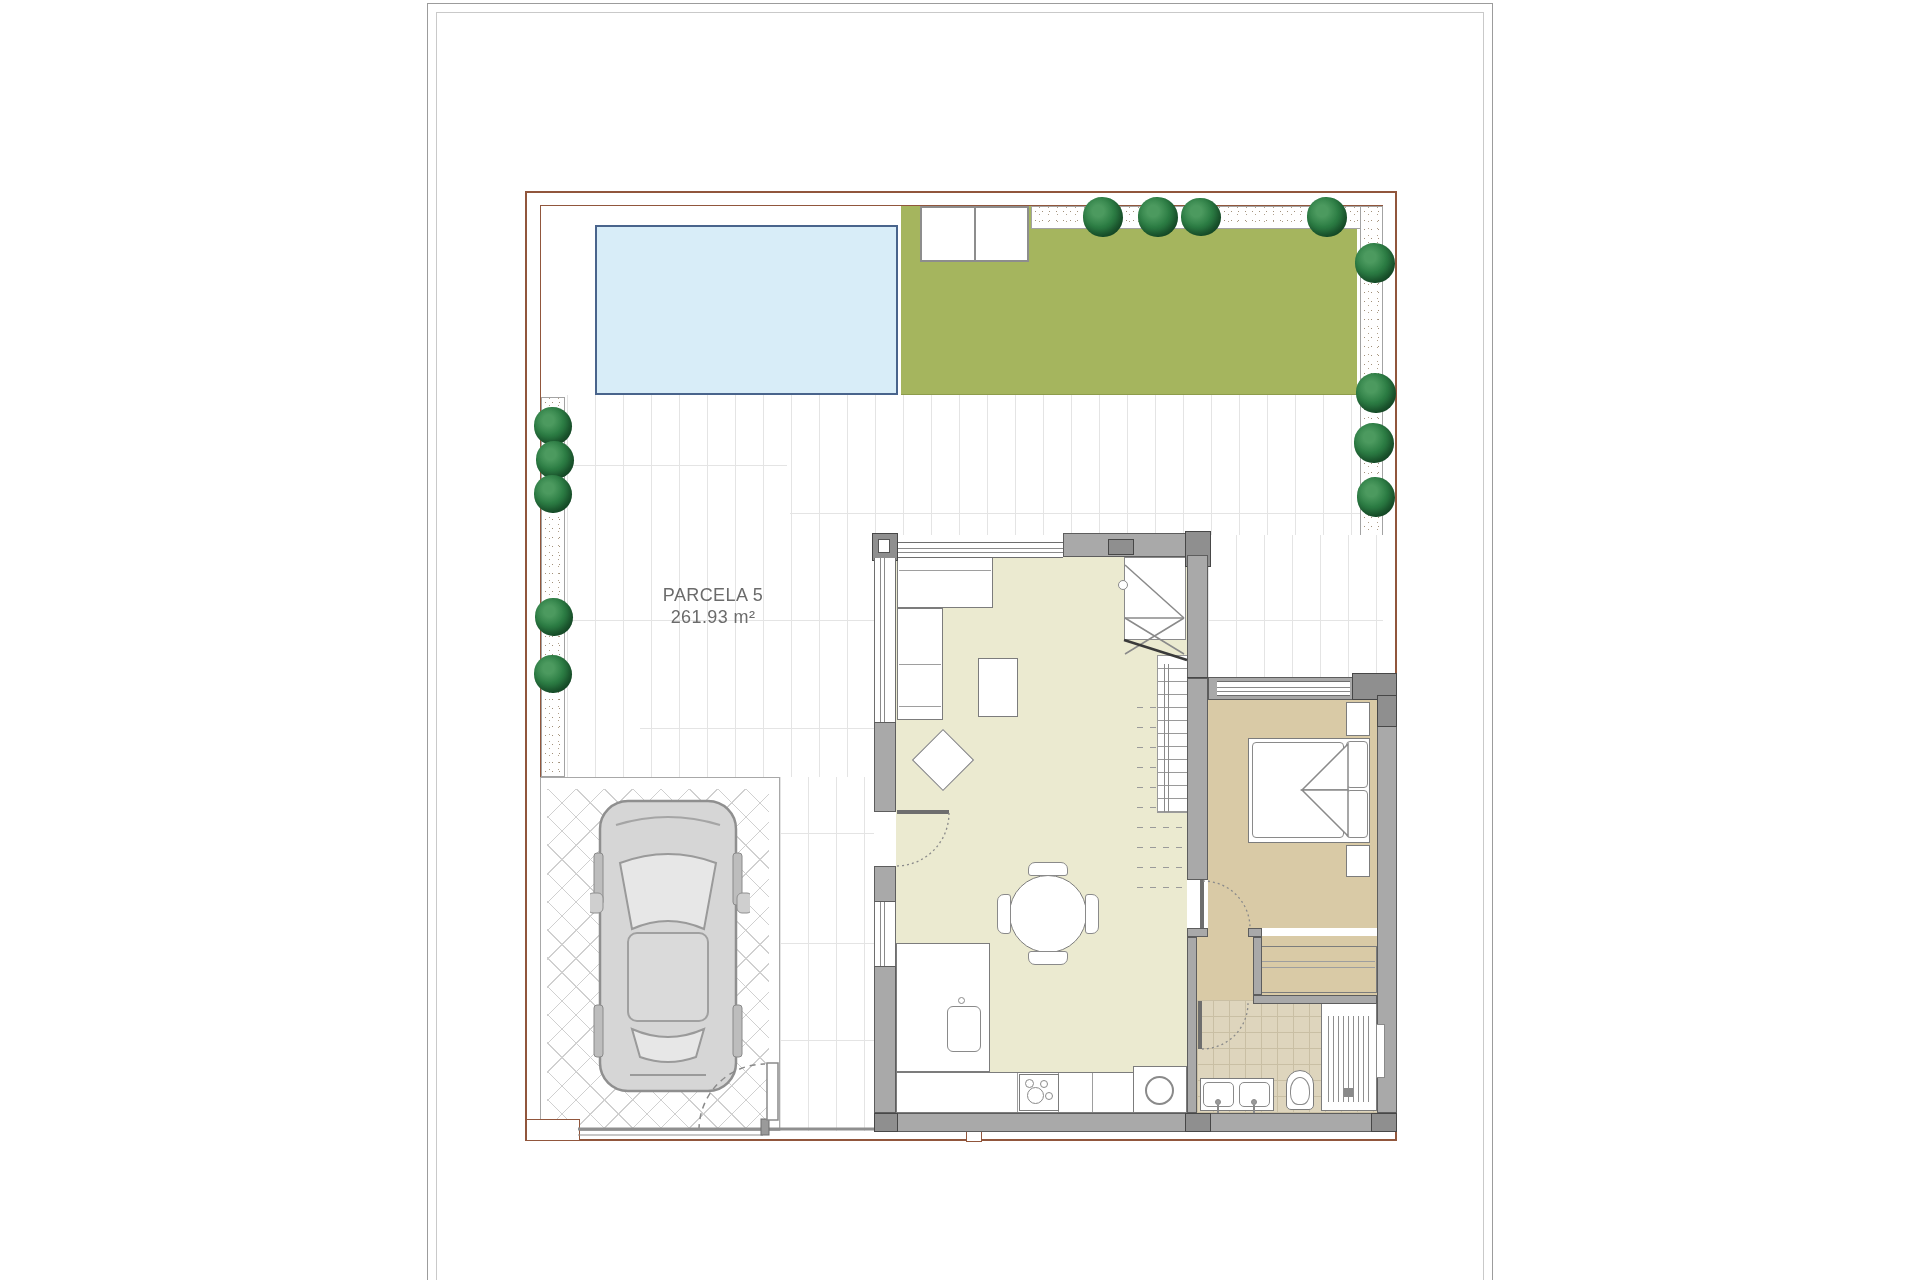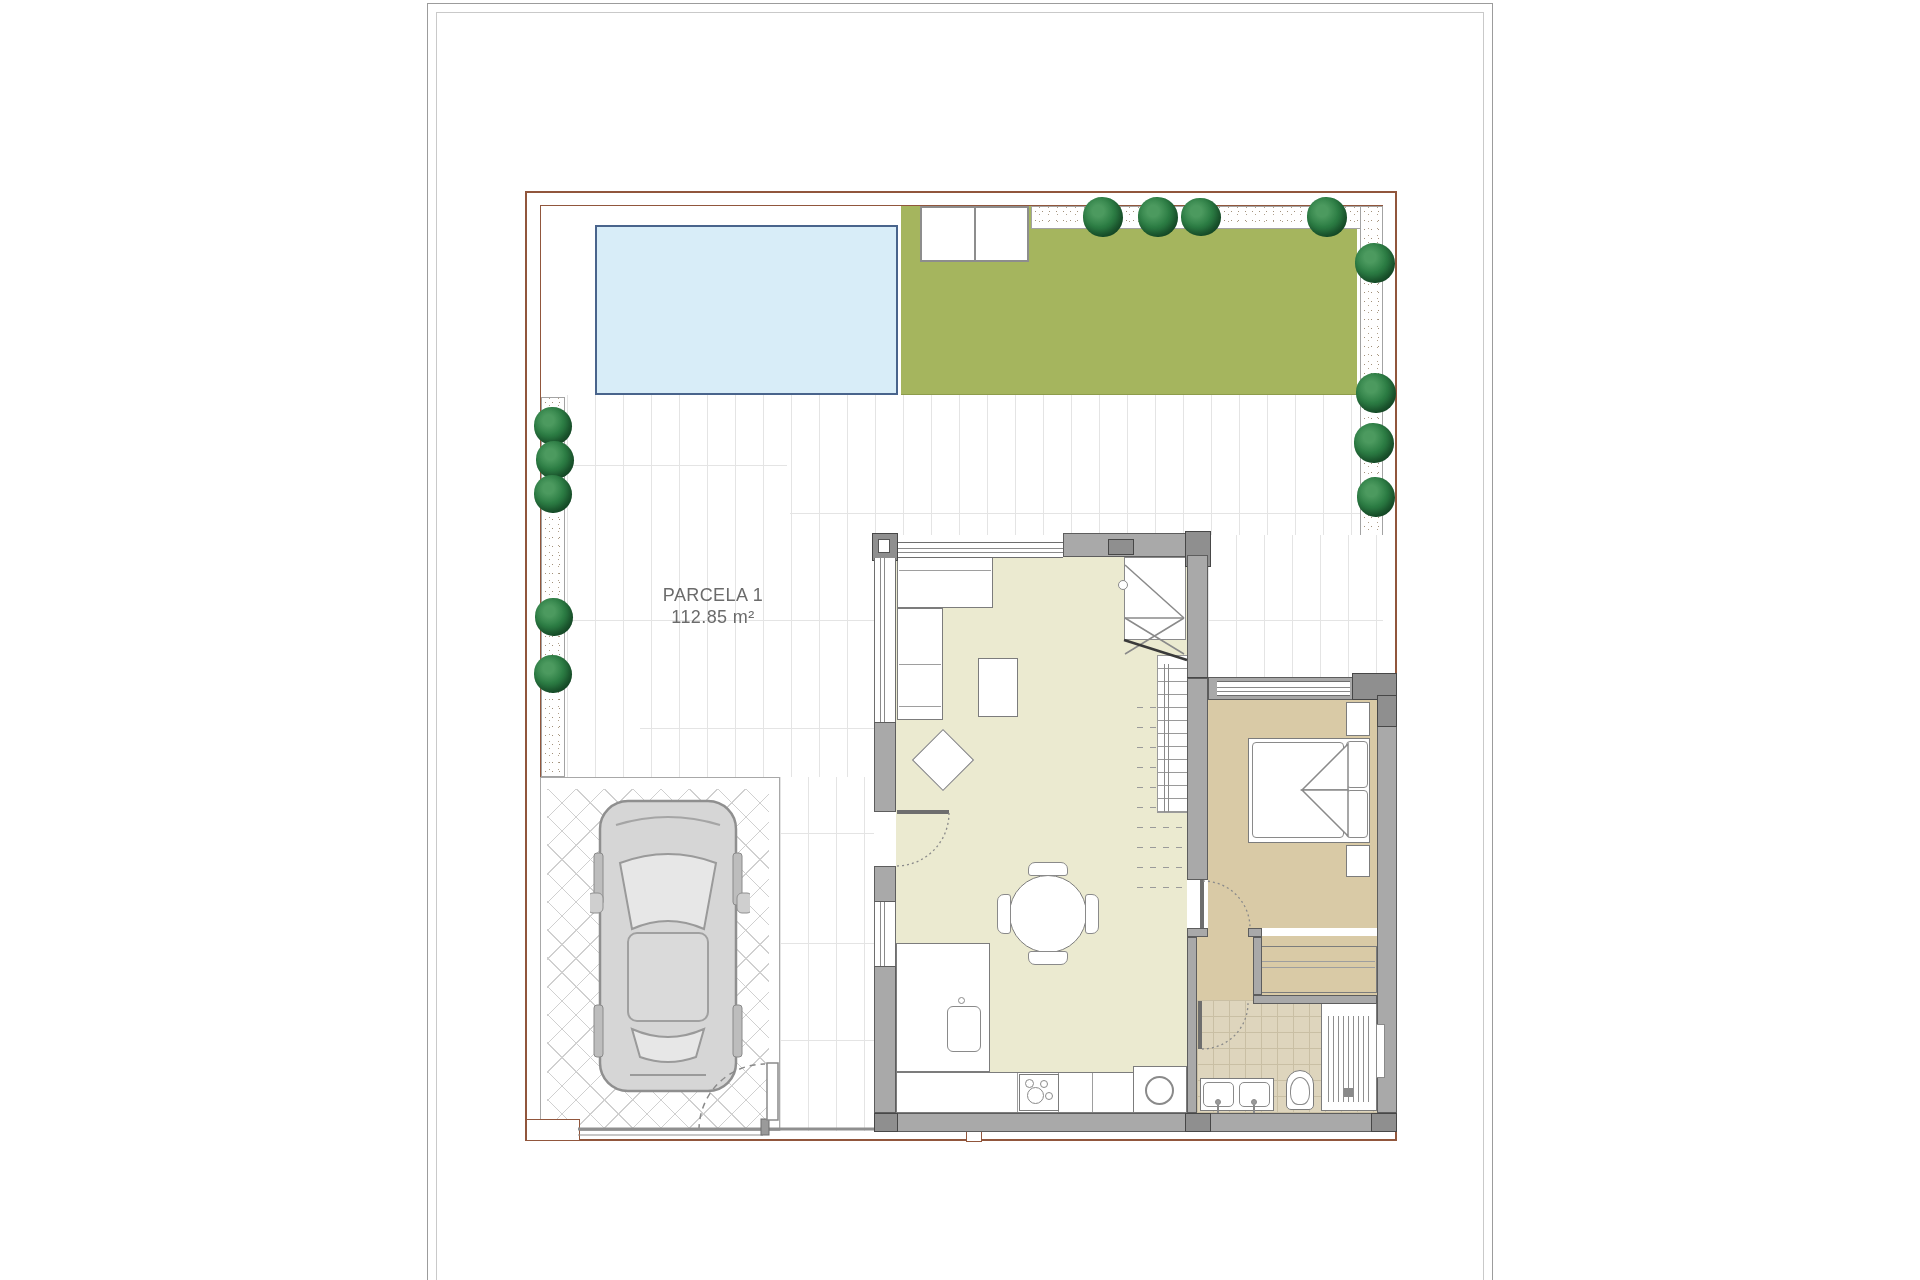--- a/index.html
+++ b/index.html
@@ -240,17 +240,17 @@
       <path d="M578 1135 H763" stroke-width="1"></path>
     </g>
     <rect x="761" y="1119" width="8" height="16" fill="#9a9a9a" stroke="#6e6e6e"></rect>
     <rect x="767" y="1063" width="11" height="57" fill="#ffffff" stroke="#8a8a8a" stroke-width="1.5"></rect>
     <g stroke="#8a8a8a" stroke-width="2">
       <path d="M1218 1105 V1113 M1254 1105 V1113"></path>
     </g>
   </svg>
 
   <div class="abs lbl" style="left:628px;top:584px;width:170px;">
-    <div>PARCELA 1</div>
-    <div>112.85 m²</div>
+    <div>PARCELA 5</div>
+    <div>261.93 m²</div>
   </div>
 
 </div>
 
 </body></html>

